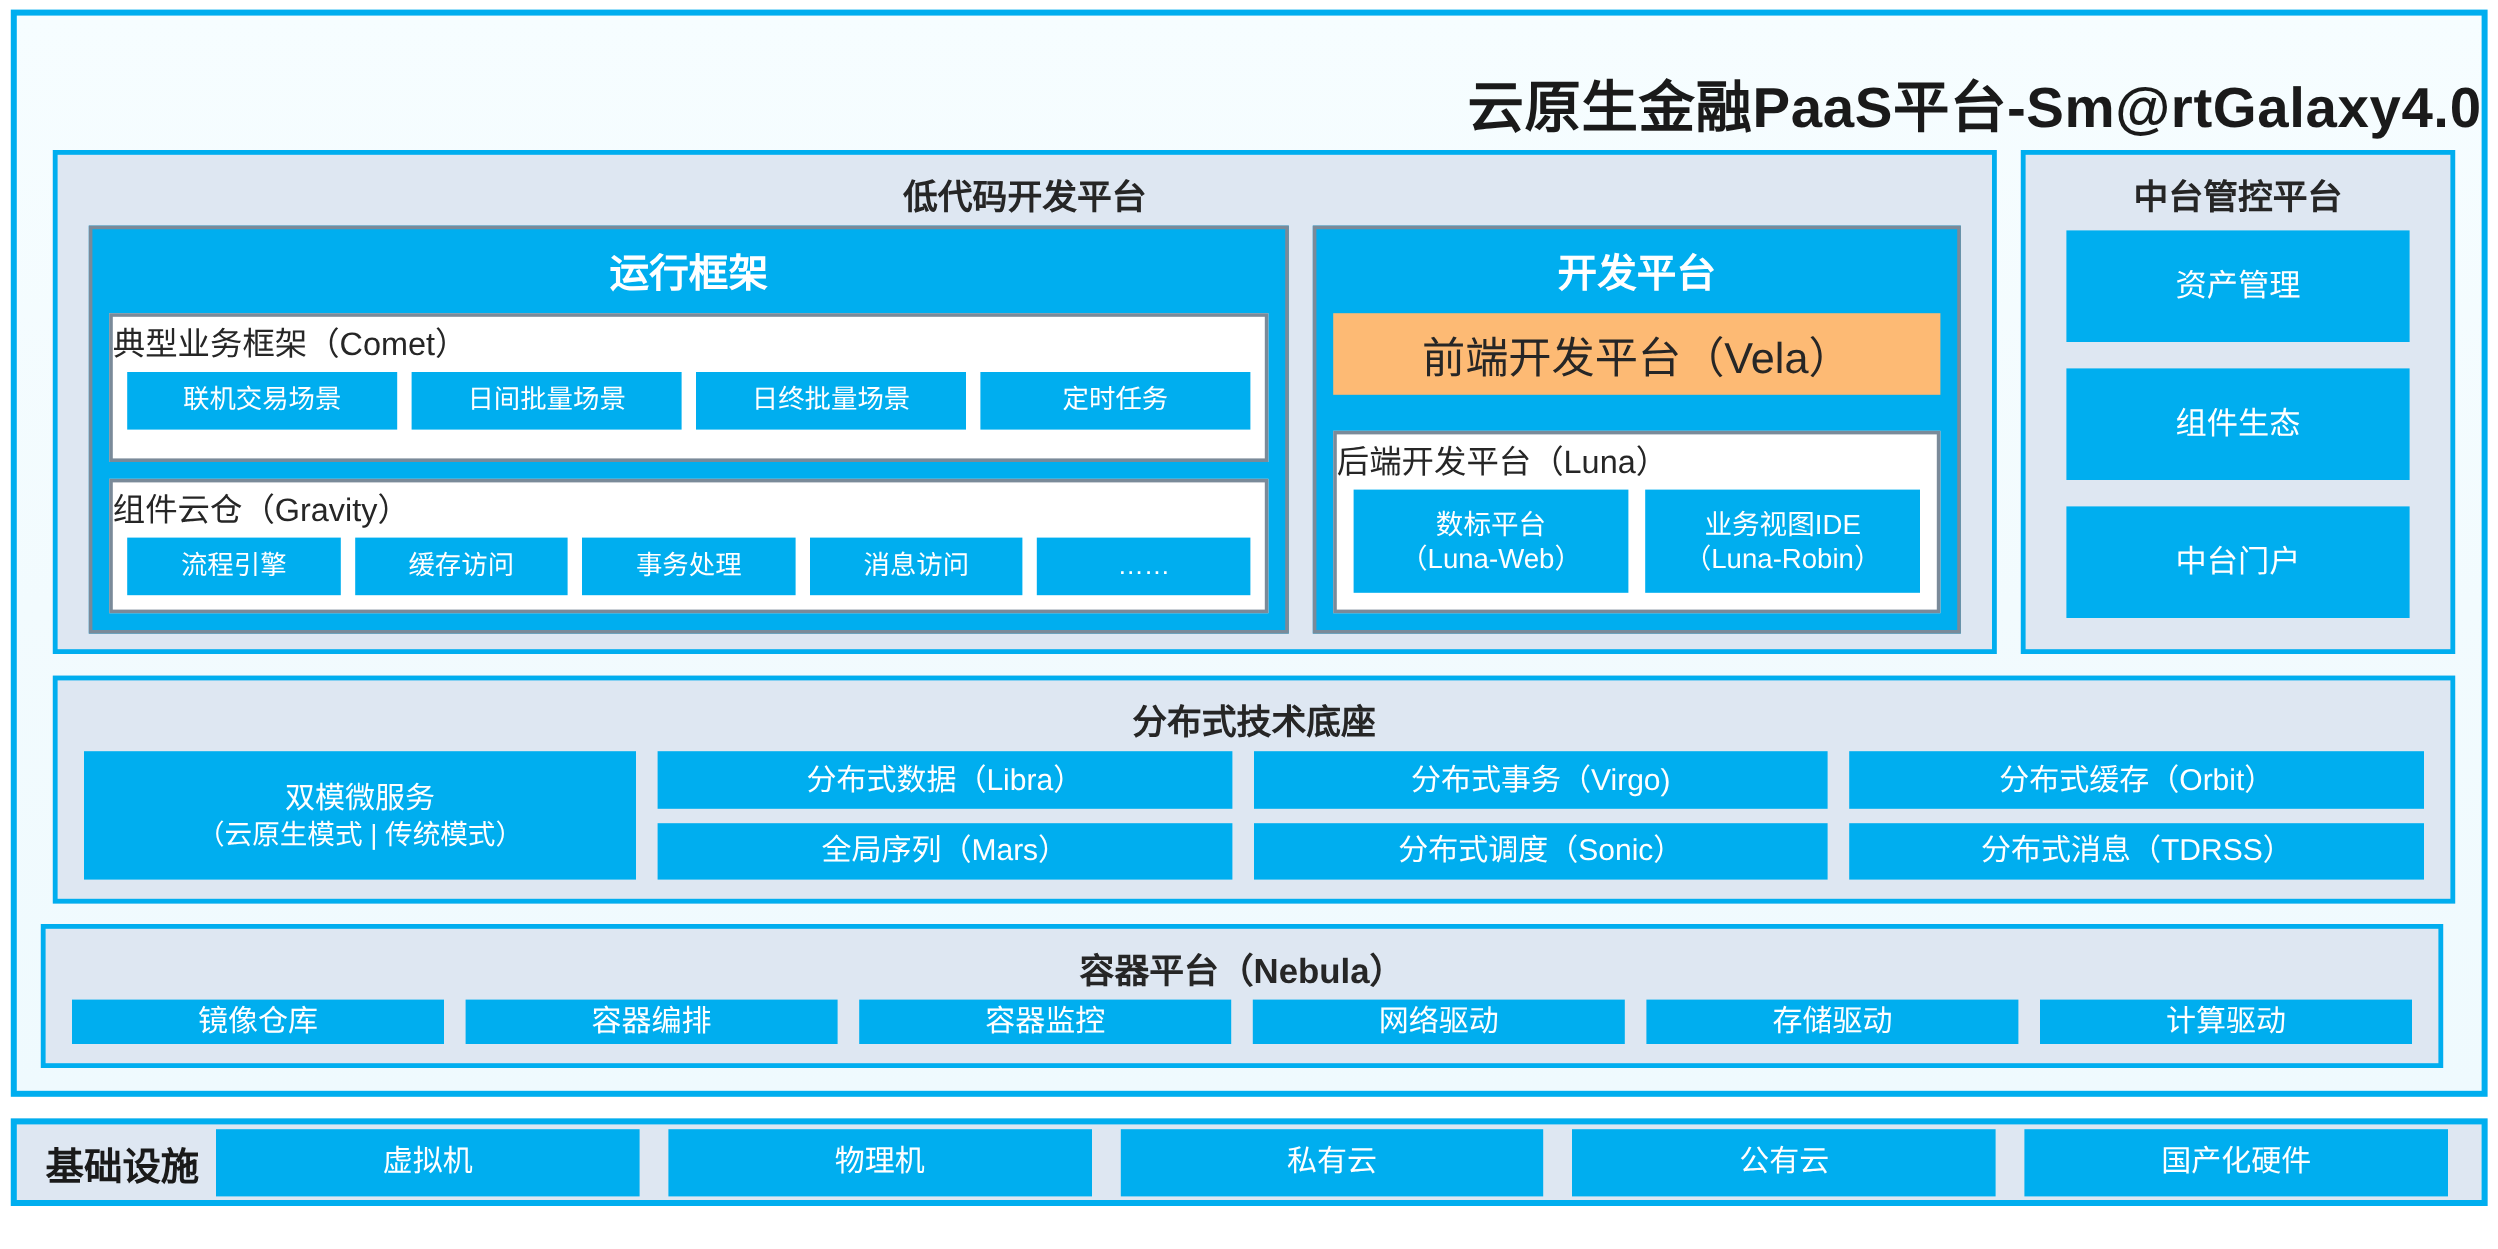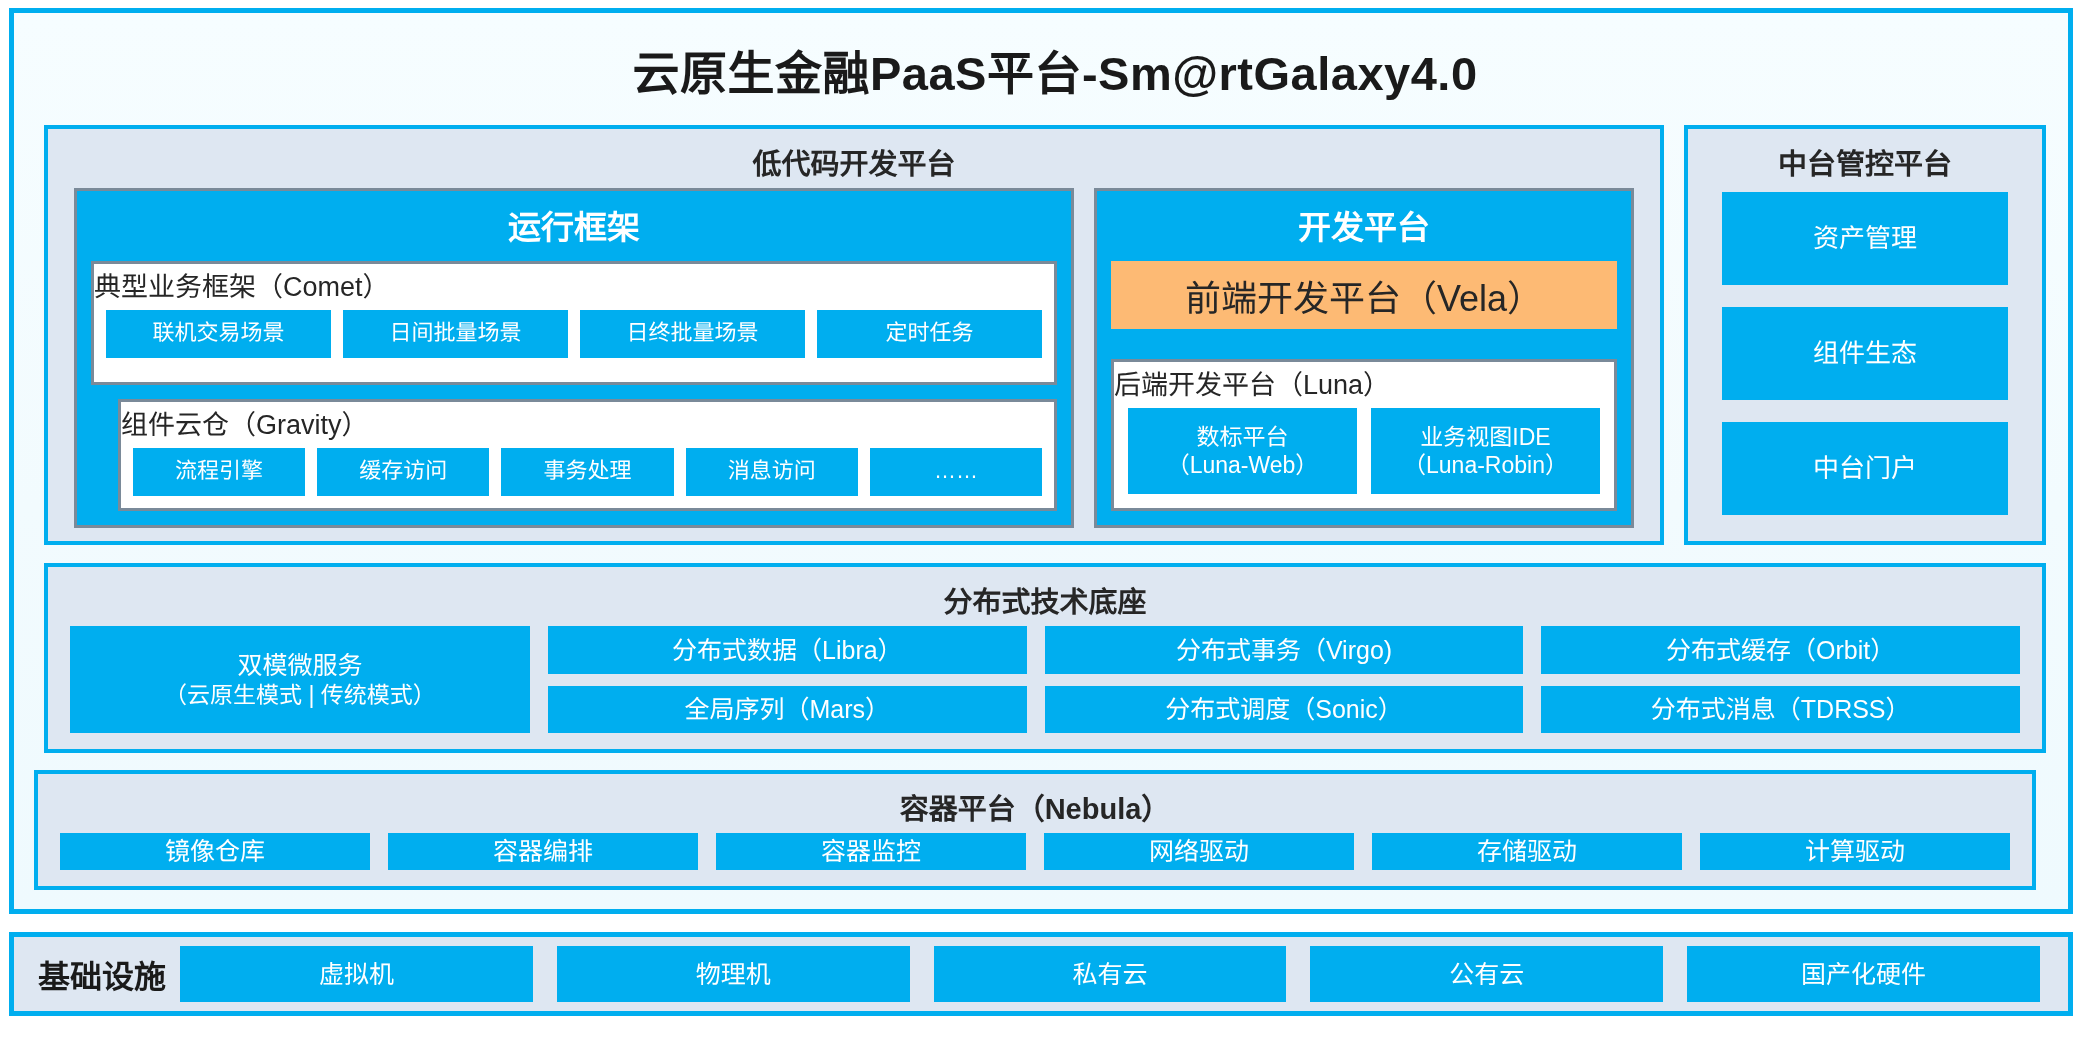--- a/index.html
+++ b/index.html
@@ -66,25 +66,25 @@
     position: absolute;
     left: 9px;
     top: 8px;
     width: 2064px;
     height: 906px;
     box-sizing: border-box;
     border: 5px solid #00AEEF;
     background: linear-gradient(180deg, #F6FDFF 0%, #F2FBFE 55%, #EFFAFE 100%);
   }
   #page-title {
-    text-align: center;
+    text-align: right;
     font-size: 47px;
     font-weight: 700;
     color: #1A1A1A;
-    padding-top: 22px;
+    padding-top: 38px;
     letter-spacing: 0.5px;
     margin-left: 28px;
   }
 
   
   #upper-band {
     position: absolute;
     left: 30px;
     top: 112px;
     width: 2002px;
@@ -121,21 +121,21 @@
   #devplat-panel { flex: 1; }
 
   .chip-row {
     display: flex;
     gap: 12px;
     padding: 0 12px 12px 12px;
   }
   .chip-row .blue-chip { flex: 1; height: 48px; font-size: 22px; }
 
   #comet-box { height: 124px; margin-bottom: 14px; }
-  #gravity-box { flex: 1; margin-left: 27px; }
+  #gravity-box { flex: 1; }
 
   
   #vela-box {
     background: #fdba74;
     height: 68px;
     display: flex;
     align-items: center;
     justify-content: center;
     color: #262626;
     font-size: 36px;
@@ -215,21 +215,21 @@
     justify-content: space-between;
   }
   #container-chips .blue-chip { flex: 1; font-size: 25px; }
 
   
   #infra-frame {
     position: absolute;
     left: 9px;
     top: 932px;
     width: 2064px;
-    height: 84px;
+    height: 73px;
     box-sizing: border-box;
     border: 5px solid #00AEEF;
     background: #DEE7F2;
     display: flex;
     align-items: center;
     padding: 0 28px 0 24px;
     gap: 8px;
   }
   #infra-label {
     font-size: 32px;

